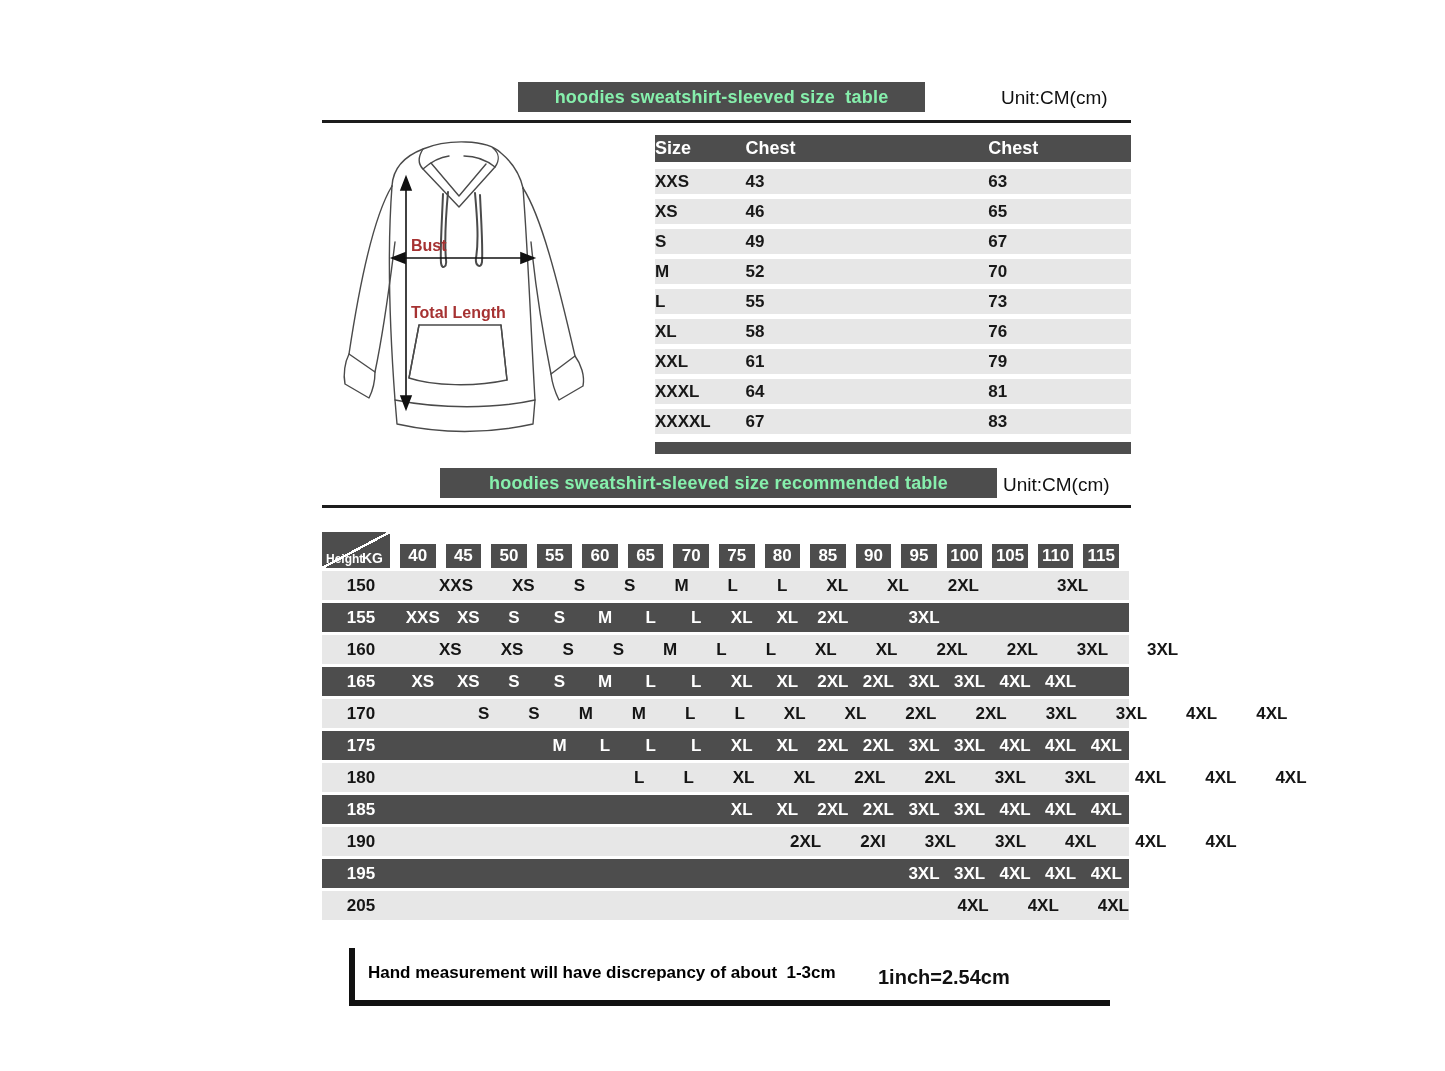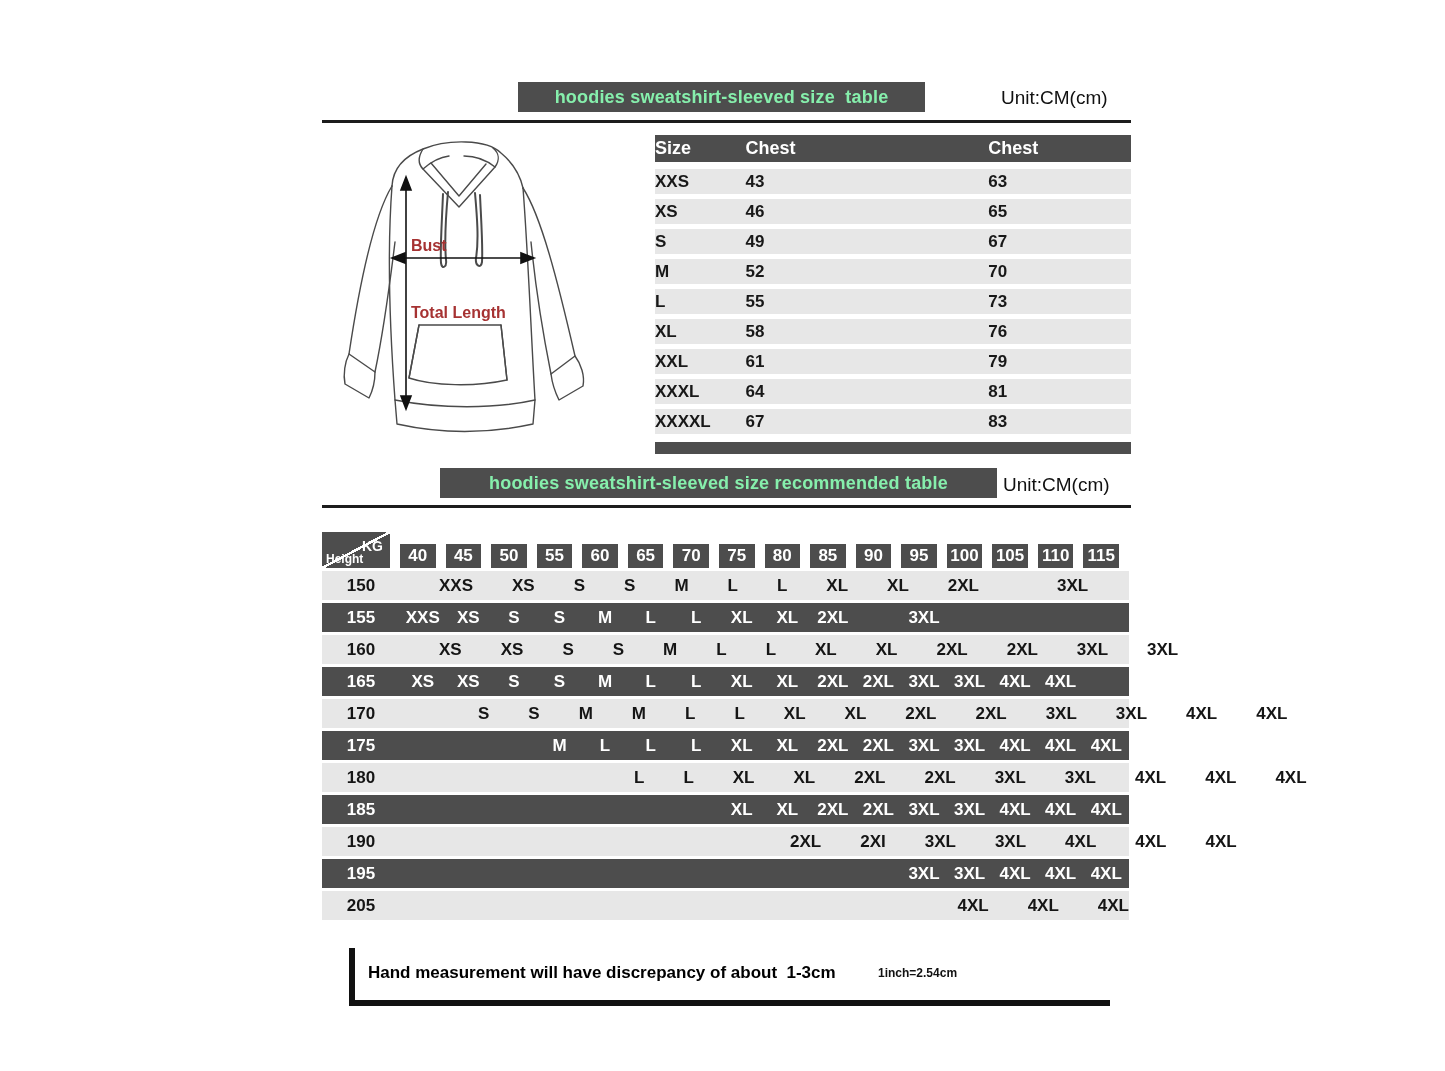--- a/index.html
+++ b/index.html
@@ -43,32 +43,32 @@
     display:flex; align-items:center; justify-content:center;
     font-weight:bold; font-size:17px;
   }
   .rt-corner {
     position:relative; background:var(--dark); color:#fff; margin-right:10px;
   }
   .rt-corner .diag {
     position:absolute; inset:0;
     background:linear-gradient(to bottom right, transparent calc(50% - 1.2px), #fff calc(50% - 1.2px), #fff calc(50% + 1.2px), transparent calc(50% + 1.2px));
   }
-  .rt-corner .kg { position:absolute; top:6px; right:7px; font-weight:bold; font-size:14px; }
+  .rt-corner .kg { position:absolute; top:18px; right:7px; font-weight:bold; font-size:14px; }
   .rt-corner .hgt { position:absolute; bottom:2px; left:4px; font-weight:bold; font-size:12px; }
   .rt-row { height:29px; margin-top:3px; align-items:center; text-align:center; font-weight:bold; font-size:17px; }
   .rt-row.light { background:var(--lightrow); color:#151515;gap:39px; }
   .rt-row.dark  { background:var(--dark); color:#ffffff; }
   .rt-height { font-size:17px; }
 
   
   #foot-vbar { position:absolute; left:349px; top:948px; width:6px; height:58px; background:#111; }
   #foot-hbar { position:absolute; left:349px; top:1000px; width:761px; height:6px; background:#111; }
   #foot-note { position:absolute; left:368px; top:963px; font-weight:bold; font-size:17px; color:#000000; white-space:pre; }
-  #foot-conv { position:absolute; left:878px; top:966px; font-weight:bold; font-size:12px; color:#111; }
+  #foot-conv { position:absolute; left:878px; top:966px; font-weight:bold; font-size:20px; color:#111; }
 </style>
 </head>
 <body>
 
 <div id="canvas" style="--dark: #4d4d4d; --lightrow: #e7e7e7; --ink: #1c1c1c; --red: #a63232;">
 
   <div id="title-bar-1" class="titlebar">hoodies sweatshirt-sleeved size  table</div>
   <div id="unit-1" class="unit">Unit:CM(cm)</div>
   <div id="rule-1" class="rule"></div>
 

